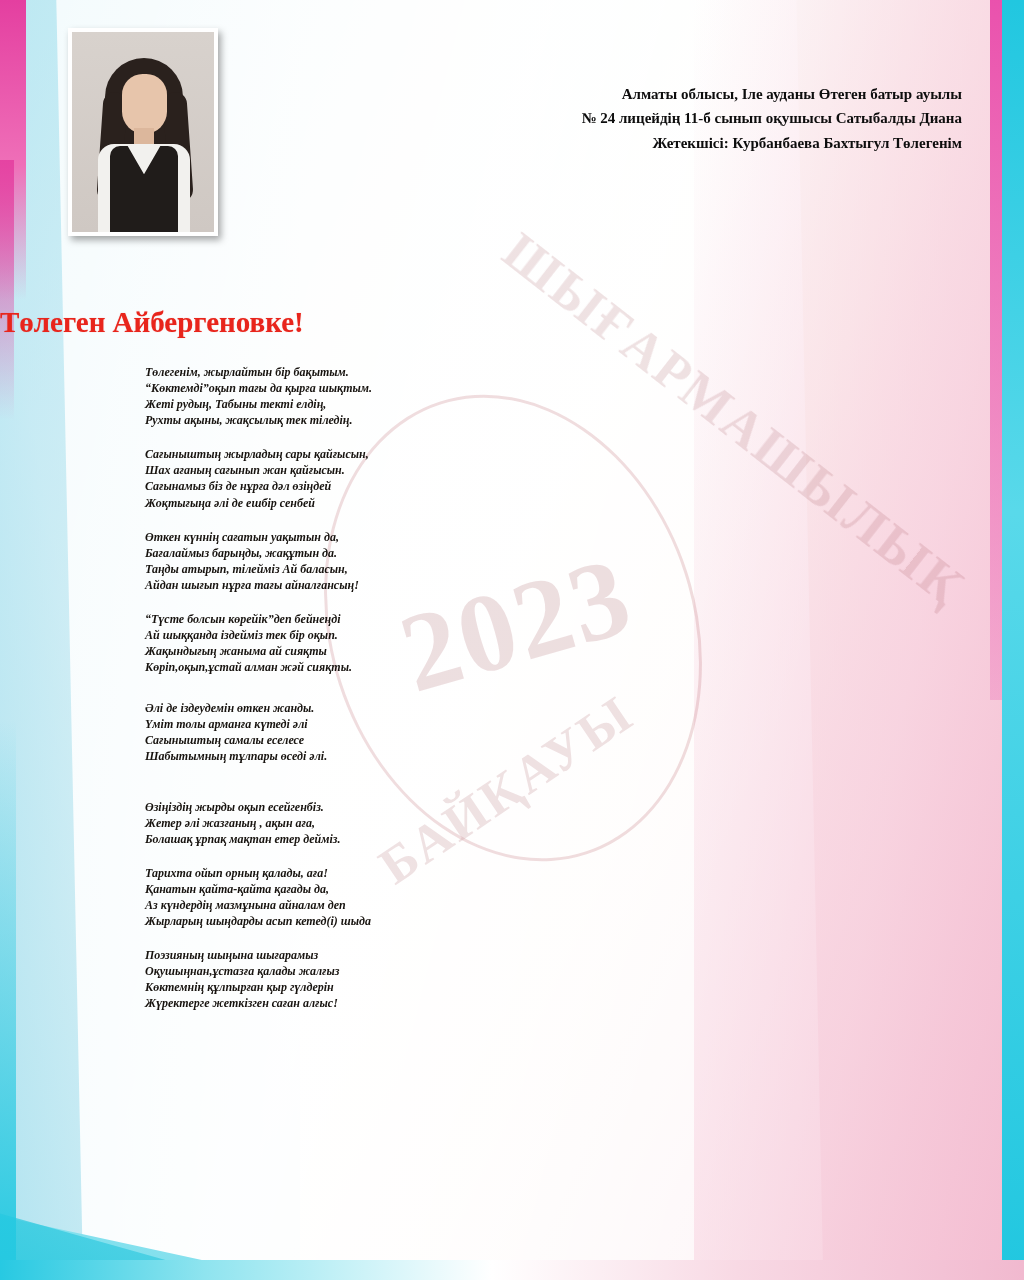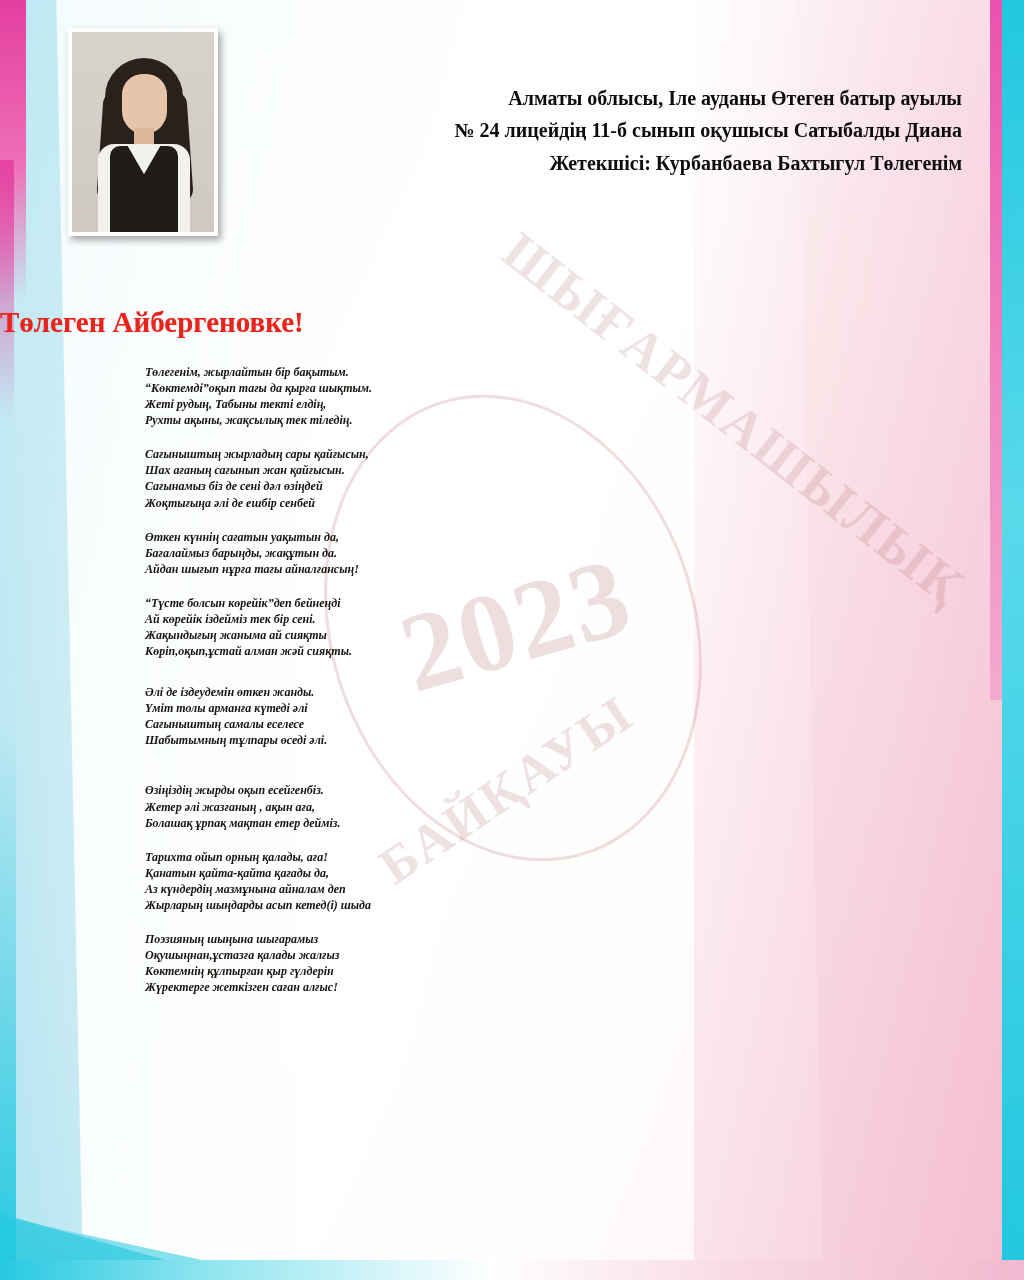--- a/index.html
+++ b/index.html
@@ -234,21 +234,21 @@
   
   .header {
     position: absolute;
     right: 62px;
     top: 82px;
     width: 620px;
     text-align: right;
   }
   .header-line {
     font-family: "Liberation Serif", serif;
-    font-size: 20px;
+    font-size: 15px;
     font-weight: bold;
     color: #0d0d0d;
     line-height: 1.62;
     white-space: nowrap;
   }
 
   
   .poem-title {
     position: absolute;
     left: 0;
@@ -330,31 +330,32 @@
   <div class="poem-body" id="poem-body">
       <div class="stanza">
         <div class="verse">Төлегенім, жырлайтын бір бақытым.</div>
         <div class="verse">“Көктемді”оқып тағы да қырға шықтым.</div>
         <div class="verse">Жеті рудың, Табыны текті елдің,</div>
         <div class="verse">Рухты ақыны, жақсылық тек тіледің.</div>
       </div>
       <div class="stanza">
         <div class="verse">Сағыныштың жырладың сары қайғысын,</div>
         <div class="verse">Шах ағаның сағынып жан қайғысын.</div>
-        <div class="verse">Сағынамыз біз де сені дәл өзіңдей</div>
+        <div class="verse">Сағынамыз біз де нұрға дәл өзіңдей</div>
         <div class="verse">Жоқтығыңа әлі де ешбір сенбей</div>
       </div>
       <div class="stanza">
         <div class="verse">Өткен күннің сағатын уақытын да,</div>
         <div class="verse">Бағалаймыз барыңды, жақұтын да.</div>
+        <div class="verse">Таңды атырып, тілейміз Ай баласын,</div>
         <div class="verse">Айдан шығып нұрға тағы айналғансың!</div>
       </div>
       <div class="stanza">
         <div class="verse">“Түсте болсын көрейік”деп бейнеңді</div>
-        <div class="verse">Ай көрейік іздейміз тек бір сені.</div>
+        <div class="verse">Ай шыққанда іздейміз тек бір оқып.</div>
         <div class="verse">Жақындығың жаныма ай сияқты</div>
         <div class="verse">Көріп,оқып,ұстай алман жәй сияқты.</div>
       </div>
       <div class="stanza gap-big">
         <div class="verse">Әлі де іздеудемін өткен жанды.</div>
         <div class="verse">Үміт толы арманға күтеді әлі</div>
         <div class="verse">Сағыныштың самалы еселесе</div>
         <div class="verse">Шабытымның тұлпары өседі әлі.</div>
       </div>
       <div class="stanza">

